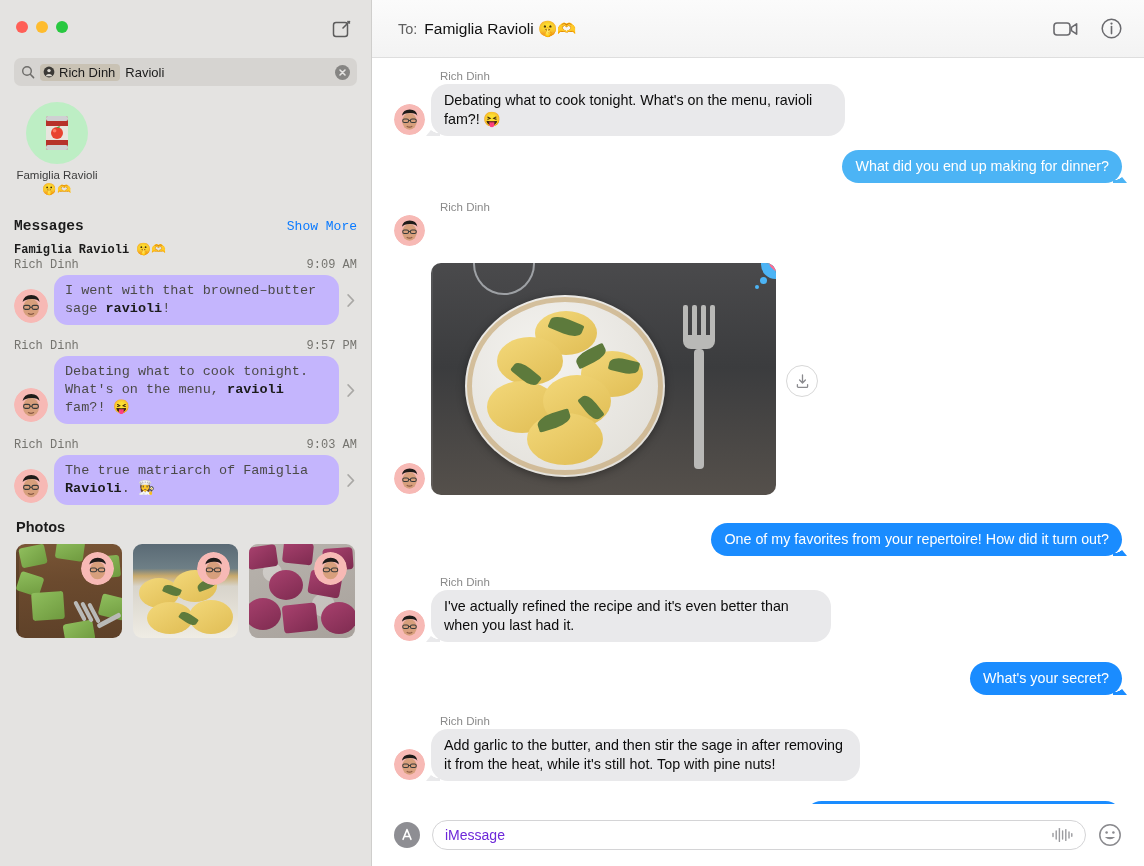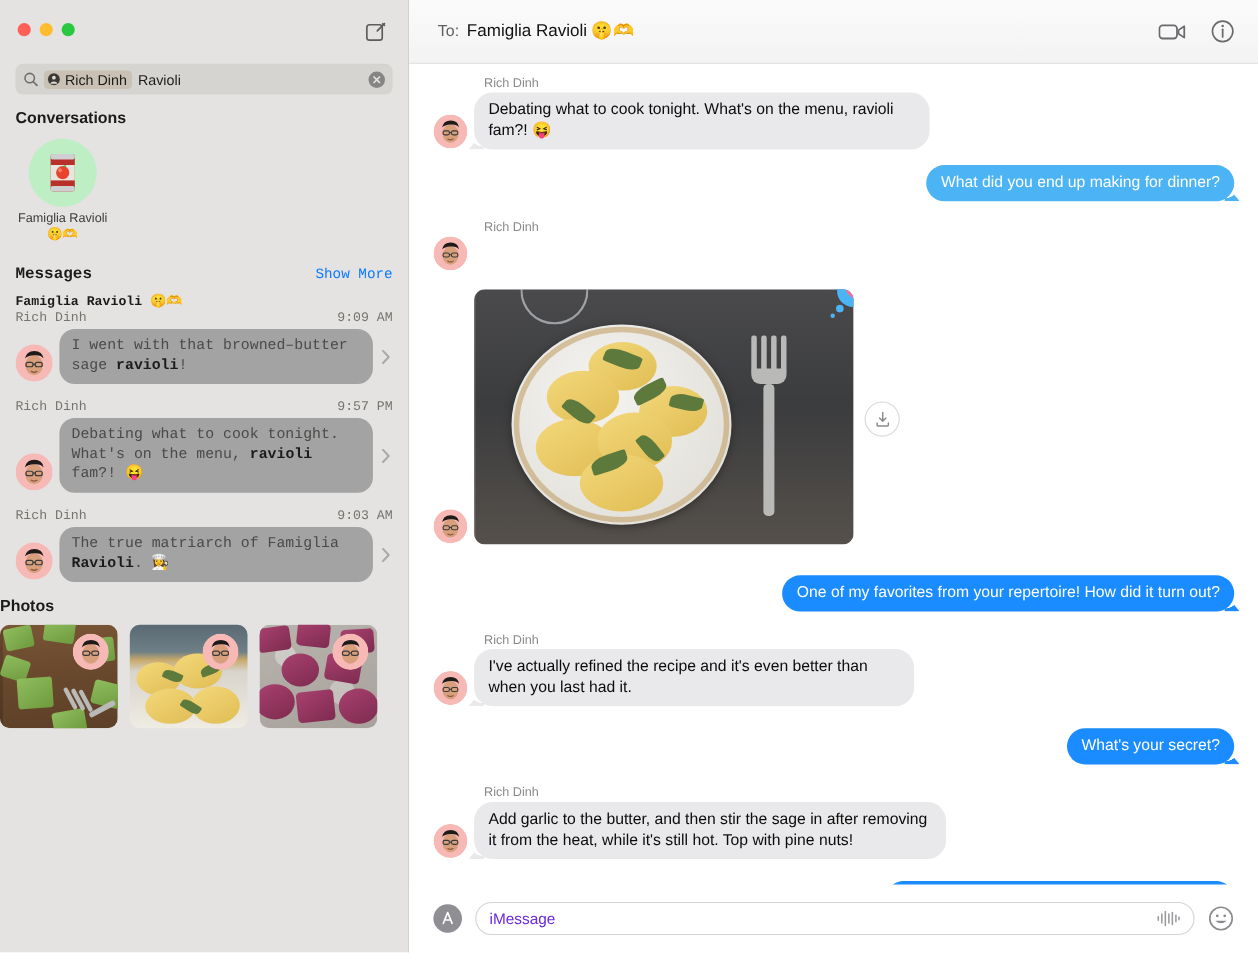--- a/index.html
+++ b/index.html
@@ -123,32 +123,32 @@
     display: flex; align-items: center; gap: 6px;
     cursor: pointer;
     margin-bottom: 14px;
   }
   .msg-avatar {
     width: 34px; height: 34px; border-radius: 50%;
     flex-shrink: 0; align-self: flex-end; margin-bottom: 2px;
     overflow: hidden;
   }
   .result-bubble {
-    background: #a3a3a3;
+    background: #c4b5fd;
     border-radius: 14px;
     padding: 7px 11px;
     font-size: 13.5px; line-height: 18px;
     color: #4b4a48;
     flex: 1;
     position: relative;
   }
   .result-bubble b { color: #1b1b1b; font-weight: bold; }
   .chev { flex-shrink: 0; width: 12px; display: flex; justify-content: center; }
 
-  .photos-section { margin-top: 10px; padding: 0 0; }
+  .photos-section { margin-top: 10px; padding: 0 16px; }
   .photos-title { font-size: 14.5px; font-weight: bold; color: #1b1b1b; margin-bottom: 9px; }
   .photos-grid { display: flex; gap: 11px; }
   .photo-thumb {
     width: 107px; height: 94px;
     border-radius: 9px;
     position: relative;
     overflow: hidden;
     cursor: pointer;
   }
   .photo-badge {
@@ -366,23 +366,20 @@
         <span class="clear-btn">
           <svg width="9" height="9" viewBox="0 0 9 9">
             <path d="M2 2 L7 7 M7 2 L2 7" stroke="#e4e3e1" stroke-width="1.6" stroke-linecap="round"></path>
           </svg>
         </span>
       </div>
     </div>
 
     <div class="sidebar-scroll">
 
-      <div class="section-head">
-        <span class="section-title">Conversations</span>
-      </div>
       <div class="convo-row">
         <div class="convo-item">
           <div class="convo-avatar">
             <svg width="40" height="44" viewBox="0 0 40 44">
               <rect x="9" y="5" width="22" height="34" rx="2.5" fill="#b7312a"></rect>
               <rect x="9" y="5" width="22" height="5" rx="2" fill="#cfd0d2"></rect>
               <rect x="9" y="34" width="22" height="5" rx="2" fill="#cfd0d2"></rect>
               <rect x="9" y="15" width="22" height="14" fill="#e8e5de"></rect>
               <circle cx="20" cy="22" r="6" fill="#e8432f"></circle>
               <circle cx="17.6" cy="19.8" r="1.8" fill="#ff7a63"></circle>

